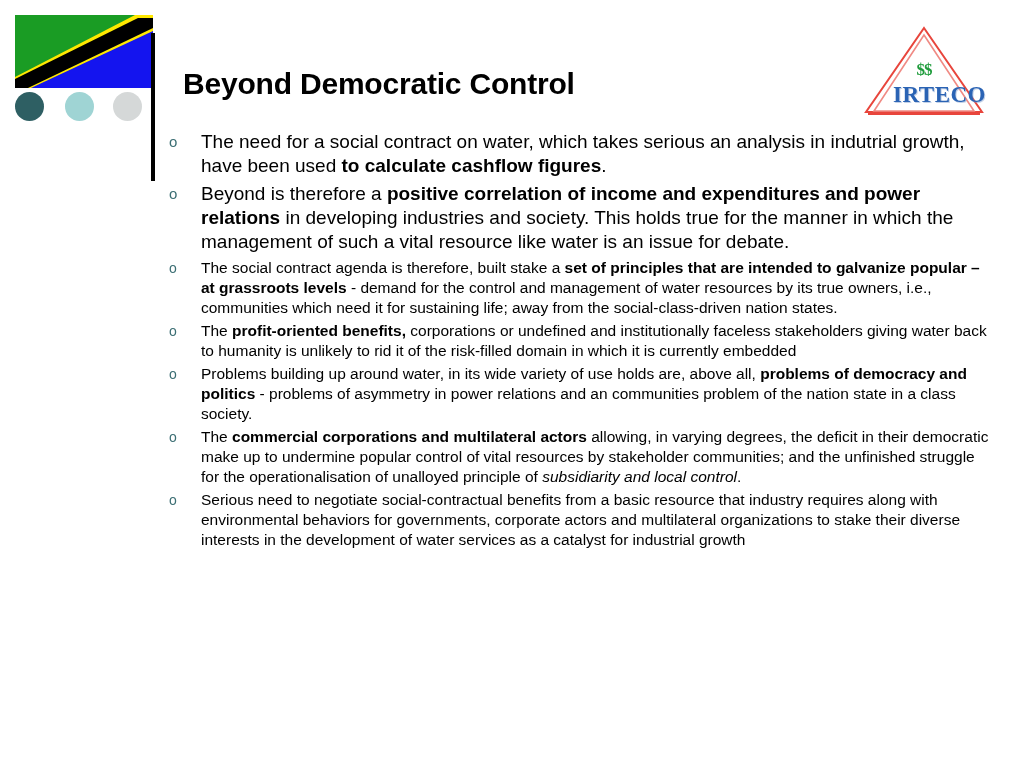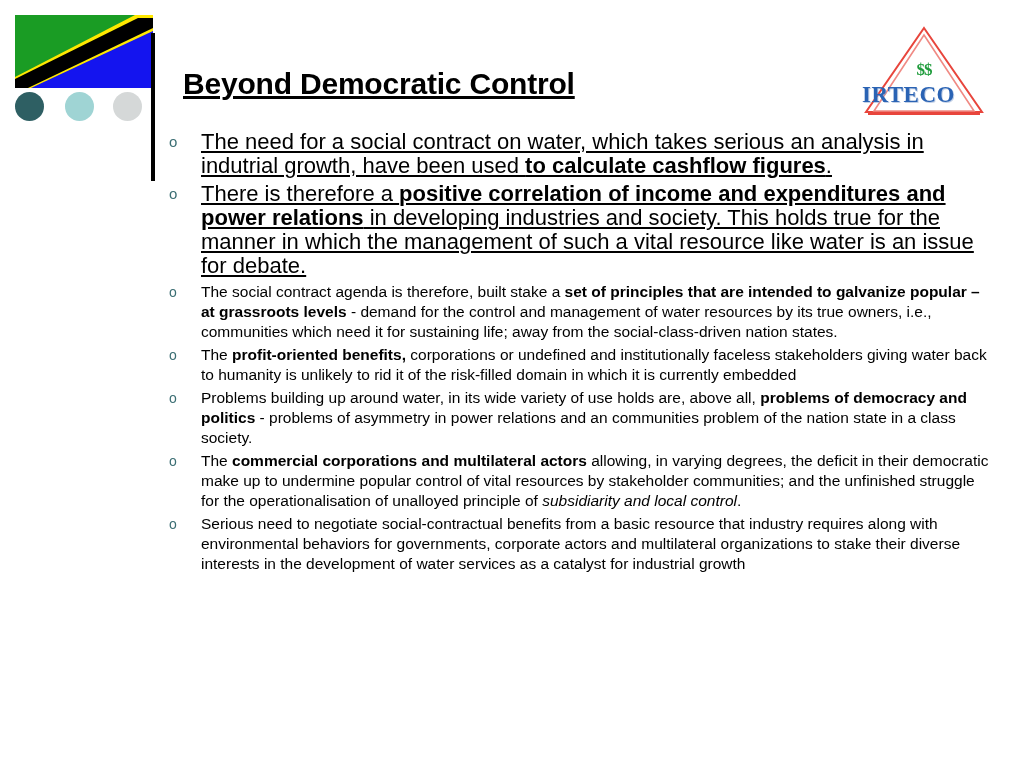--- a/index.html
+++ b/index.html
@@ -59,21 +59,20 @@
   
   #slide-title {
     position: absolute;
     left: 183px;
     top: 46px;
     font-size: 30px;
     font-weight: bold;
     letter-spacing: -0.2px;
     line-height: 36px;
     white-space: nowrap;
-    text-decoration: underline;
   }
 
   
   #irteco-logo {
     position: absolute;
     left: 862px;
     top: 24px;
     width: 124px;
     height: 92px;
   }
@@ -88,21 +87,21 @@
     font-weight: bold;
     font-size: 17px;
     color: #1f9c3c;
     letter-spacing: -1px;
   }
   #irteco-logo .logo-wordmark {
     position: absolute;
     left: 0;
     top: 58px;
     width: 124px;
-    text-align: left;
+    text-align: right;
     font-family: "Liberation Serif", serif;
     font-weight: bold;
     font-size: 23px;
     color: #2a63b4;
     letter-spacing: 0.5px;
     text-shadow: 1px 1px 0 rgba(120,150,200,0.45);
   }
 
   
   #bullet-list {
@@ -122,23 +121,22 @@
     top: 0;
     font-size: 15px;
     line-height: inherit;
     color: #3b6e73;
   }
   .bullet-text {
     display: block;
   }
   
   .bullet-item.size-lg .bullet-text {
-    font-size: 22px;
+    font-size: 19px;
     line-height: 24px;
-    text-decoration: underline;
   }
   .bullet-item.size-lg .bullet-marker { font-size: 15px; line-height: 24px; }
   .bullet-item.size-lg { margin-bottom: 4px; }
 
   
   .bullet-item.size-sm .bullet-text {
     font-size: 15.5px;
     line-height: 20px;
   }
   .bullet-item.size-sm .bullet-marker { font-size: 14px; line-height: 20px; }
@@ -179,21 +177,21 @@
   <div class="logo-wordmark" style="color: rgb(42, 99, 180);">IRTECO</div>
 </div>
 
 <div id="bullet-list">
     <div class="bullet-item size-lg">
       <span class="bullet-marker" style="color: rgb(59, 110, 115);">o</span>
       <span class="bullet-text"><span>The need for a social contract on water, which takes serious an analysis in indutrial growth, have been used </span><b>to calculate cashflow figures</b><span>.</span></span>
     </div>
     <div class="bullet-item size-lg">
       <span class="bullet-marker" style="color: rgb(59, 110, 115);">o</span>
-      <span class="bullet-text"><span>There is therefore a </span><b>positive correlation of income and expenditures and power relations</b><span> in developing industries and society. This holds true for the manner in which the management of such a vital resource like water is an issue for debate.</span></span>
+      <span class="bullet-text"><span>Beyond is therefore a </span><b>positive correlation of income and expenditures and power relations</b><span> in developing industries and society. This holds true for the manner in which the management of such a vital resource like water is an issue for debate.</span></span>
     </div>
     <div class="bullet-item size-sm">
       <span class="bullet-marker" style="color: rgb(59, 110, 115);">o</span>
       <span class="bullet-text"><span>The social contract agenda is therefore, built stake a </span><b>set of principles that are intended to galvanize popular – at grassroots levels</b><span> - demand for the control and management of water resources by its true owners, i.e., communities which need it for sustaining life; away from the social-class-driven nation states.</span></span>
     </div>
     <div class="bullet-item size-sm">
       <span class="bullet-marker" style="color: rgb(59, 110, 115);">o</span>
       <span class="bullet-text"><span>The </span><b>profit-oriented benefits,</b><span> corporations or undefined and institutionally faceless stakeholders giving water back to humanity is unlikely to rid it of the risk-filled domain in which it is currently embedded</span></span>
     </div>
     <div class="bullet-item size-sm">

